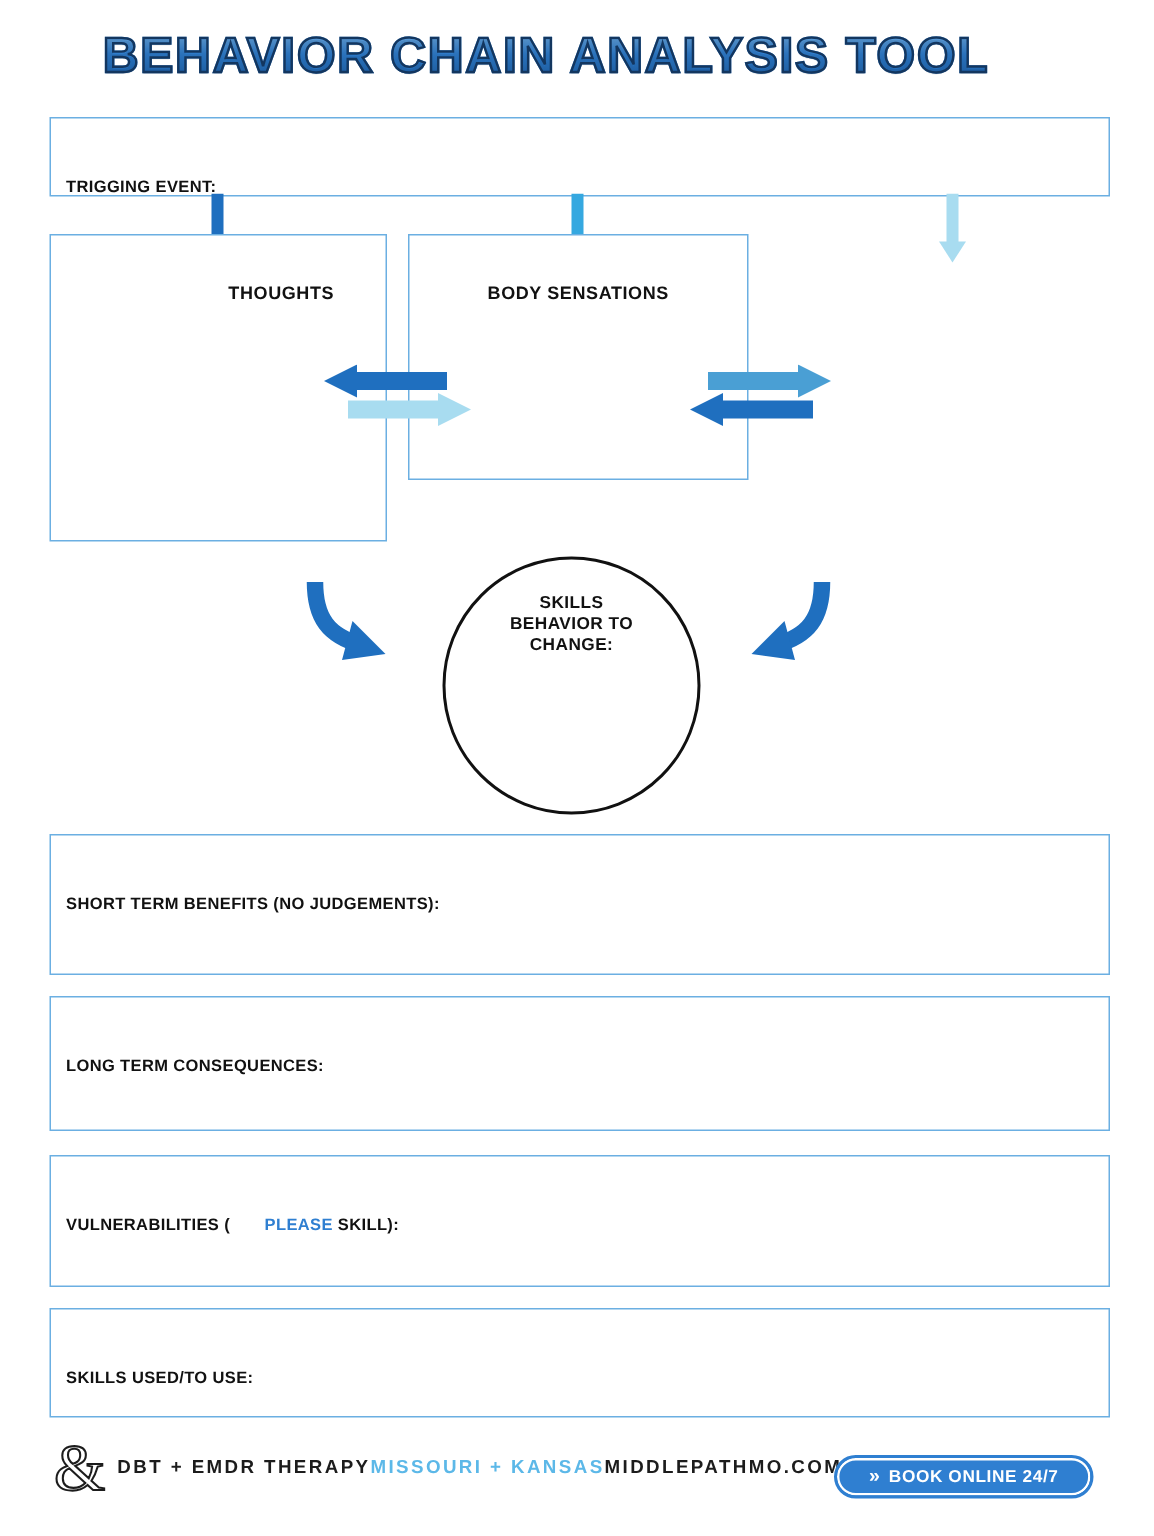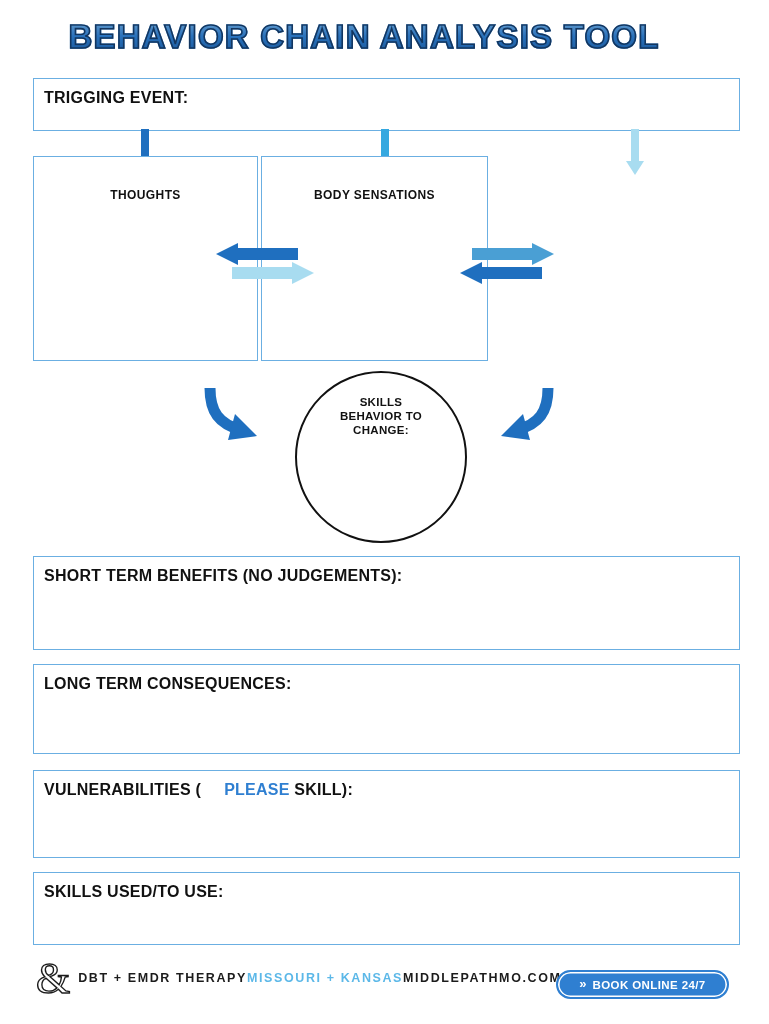--- a/index.html
+++ b/index.html
@@ -45,35 +45,36 @@
   }
 
   
   .bluebox {
     position: absolute;
     border: 1.6px solid #6bafe2;
     background: #ffffff;
   }
   .boxlabel {
     position: absolute;
-    font-size: 16px;
+    font-size: 11px;
     font-weight: bold;
     color: #111111;
     letter-spacing: 0.25px;
     white-space: nowrap;
+    margin-top: 30px;
   }
   .boxlabel .hl { color: #2f7fd1; padding-left: 23px; }
 
   
   #trigger-box { left: 33px; top: 78px; width: 707px; height: 53px; }
   #trigger-label { left: 44px; top: 89px; }
 
   
-  #thoughts-box  { left: 33px;  top: 156px; width: 225px; height: 205px; }
-  #body-box      { left: 261px; top: 156px; width: 227px; height: 205px; }
+  #thoughts-box  { left: 33px;  top: 156px; width: 225px; height: 205px; padding-left: 42px; }
+  #body-box      { left: 272px; top: 156px; width: 227px; height: 164px; }
   #emotions-box  { left: 513px; top: 156px; width: 227px; height: 205px; }
 
   .col-head {
     position: absolute;
     width: 100%;
     top: 31px;
     text-align: center;
     font-size: 12px;
     font-weight: bold;
     letter-spacing: 0.4px;

